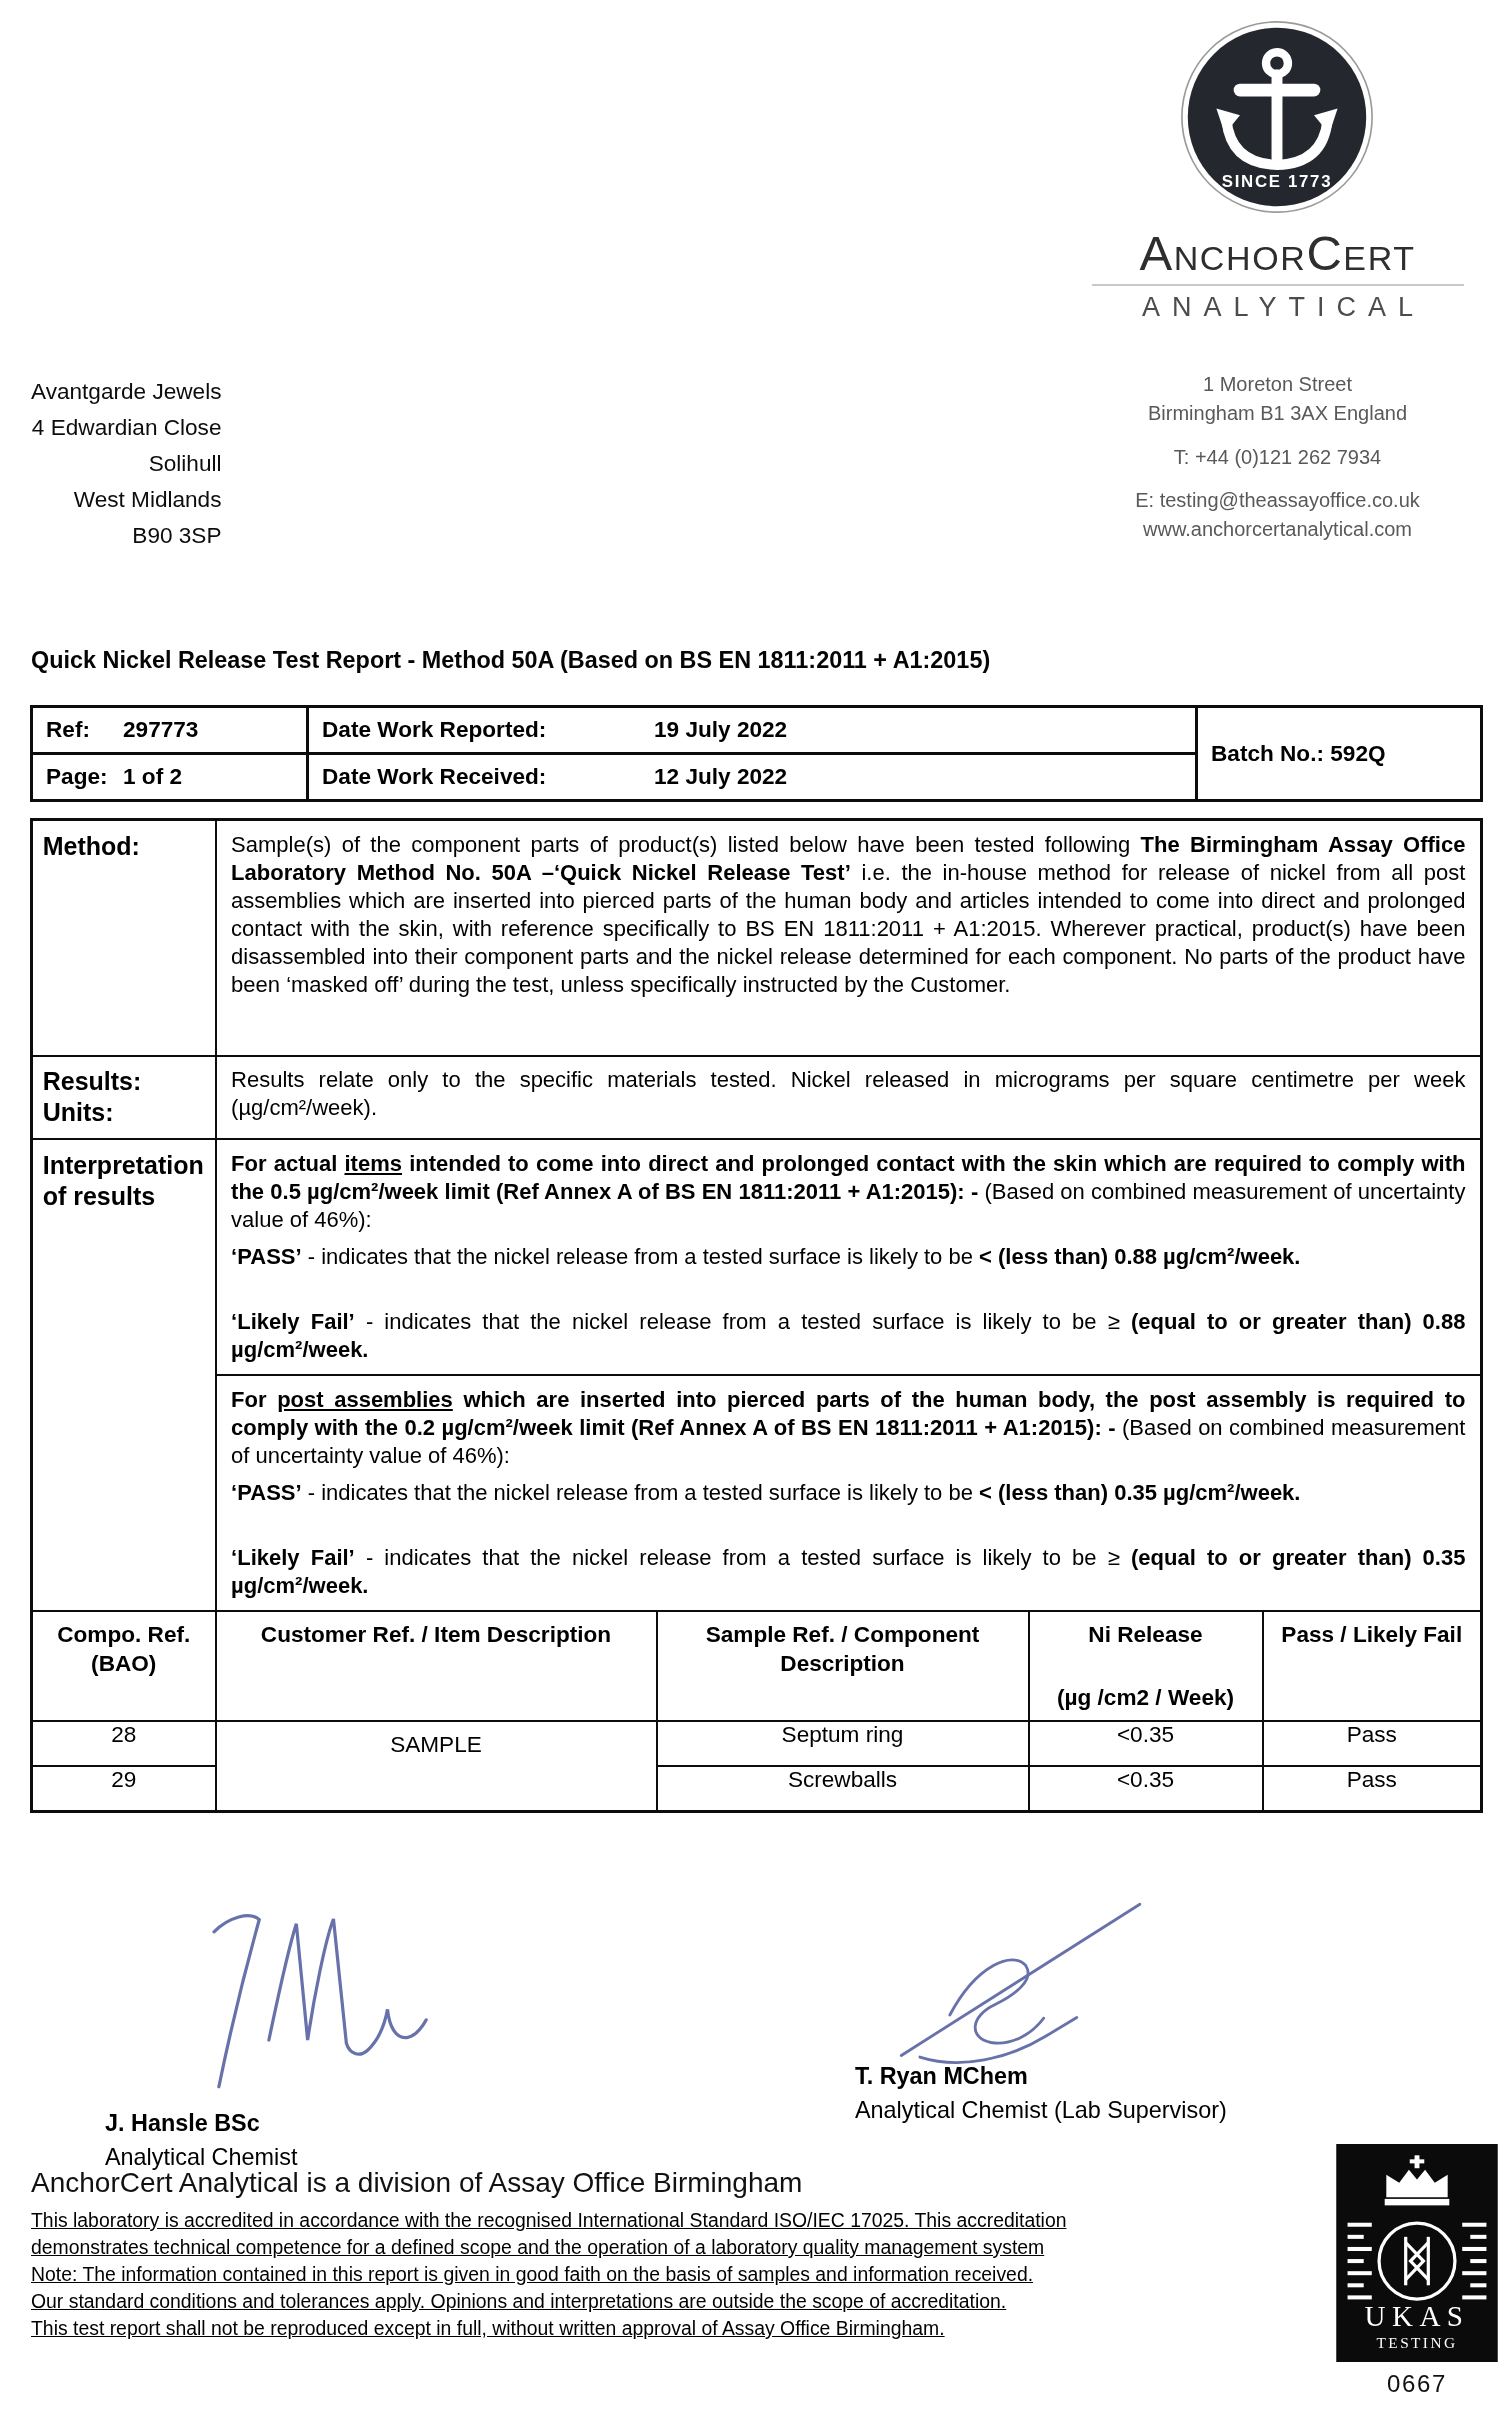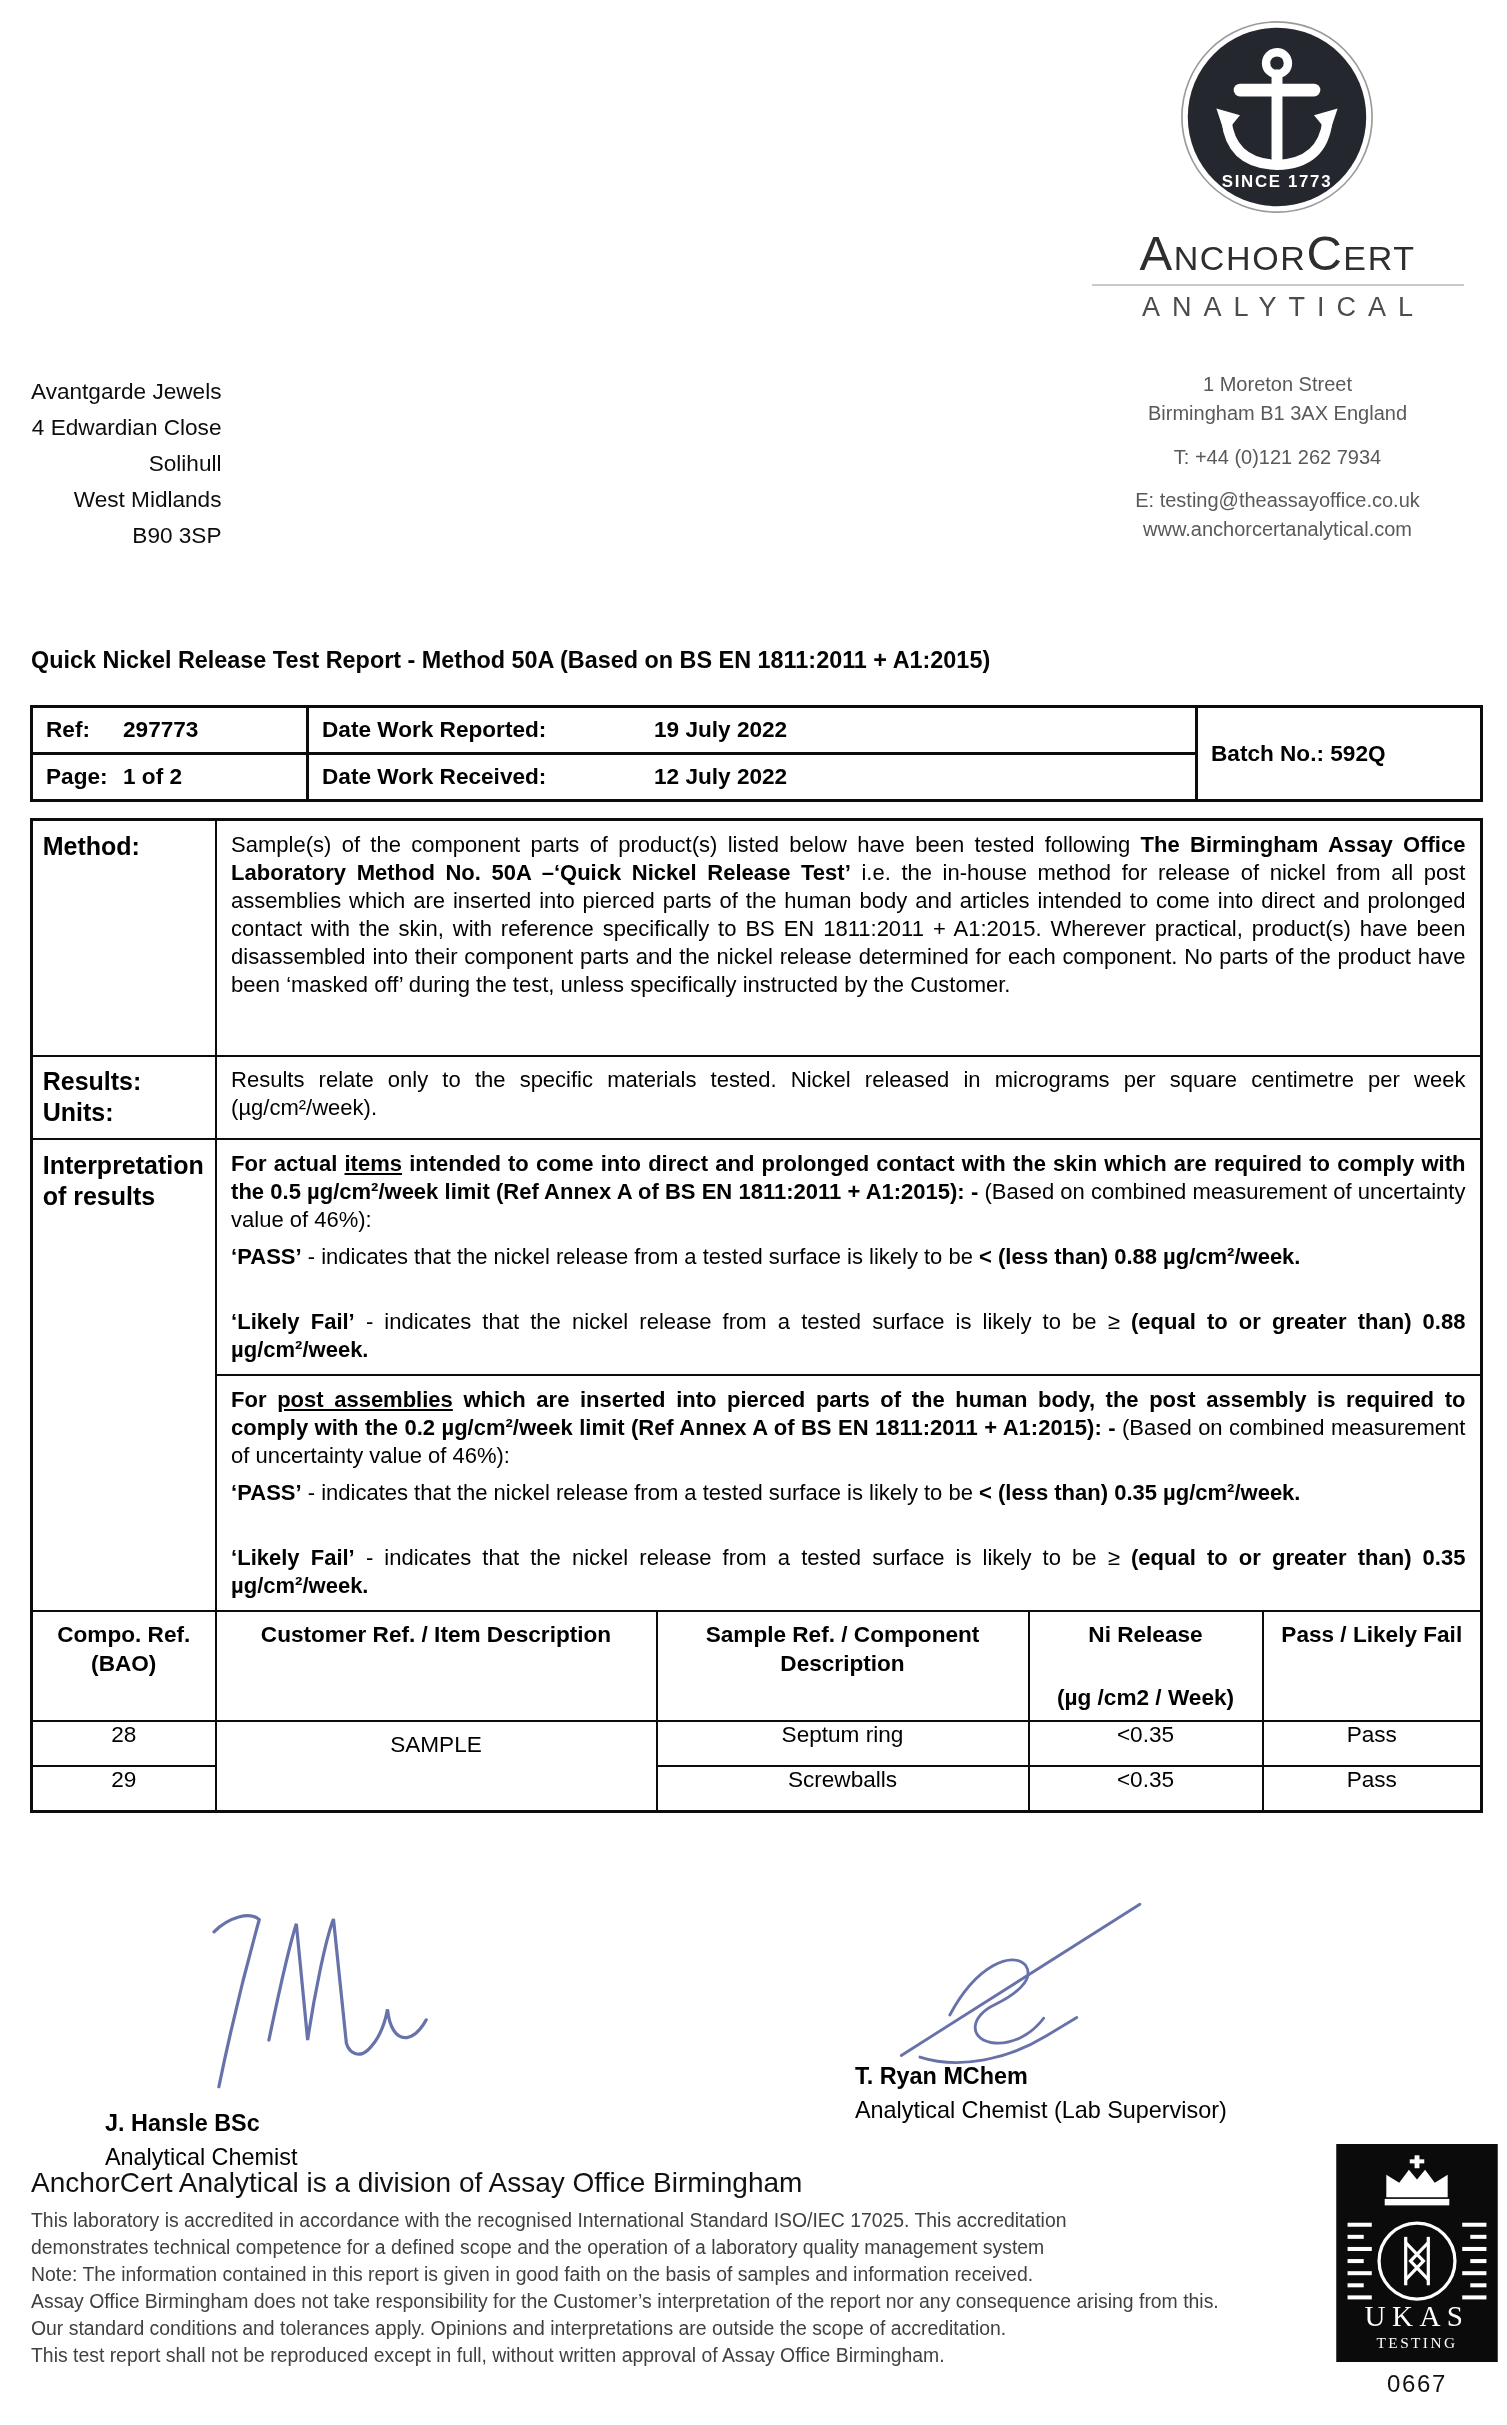--- a/index.html
+++ b/index.html
@@ -52,21 +52,21 @@
   #sig-left { left:137px; top:1877px; }
   #sig-right { left:873px; top:1884px; }
   .sig-name { font-size:23.4px; font-weight:700; }
   .sig-title { font-size:23.4px; margin-top:7.3px; }
   #sig-left-text { left:105px; top:2110px; }
   #sig-right-text { left:855px; top:2063px; }
 
   
   #footer { left:31px; top:2167px; width:1294px; }
   .footer-heading { font-size:28px; color:#111; }
-  .footer-lines { margin-top:8px; font-size:19.4px; line-height:27px; color:#404040; }
+  .footer-lines { margin-top:8px; font-size:19.4px; line-height:27px; color:#000000;text-decoration:underline; }
   .footer-lines div { white-space:nowrap; }
 
   
   #ukas { left:1336px; top:2144px; width:162px; text-align:center; }
   #ukas-number { font-size:24px; color:#111; margin-top:4.9px; letter-spacing:1.6px; }
 </style>
 </head>
 <body>
 
 <svg id="badge" class="abs" viewBox="0 0 240 240">
@@ -226,21 +226,20 @@
   <div class="sig-name">T. Ryan MChem</div>
   <div class="sig-title">Analytical Chemist (Lab Supervisor)</div>
 </div>
 
 <div id="footer" class="abs">
   <div class="footer-heading">AnchorCert Analytical is a division of Assay Office Birmingham</div>
   <div class="footer-lines">
     <div>This laboratory is accredited in accordance with the recognised International Standard ISO/IEC 17025. This accreditation</div>
     <div>demonstrates technical competence for a defined scope and the operation of a laboratory quality management system</div>
     <div>Note: The information contained in this report is given in good faith on the basis of samples and information received.</div>
-    <div>Assay Office Birmingham does not take responsibility for the Customer’s interpretation of the report nor any consequence arising from this.</div>
     <div>Our standard conditions and tolerances apply. Opinions and interpretations are outside the scope of accreditation.</div>
     <div>This test report shall not be reproduced except in full, without written approval of Assay Office Birmingham.</div>
   </div>
 </div>
 
 <div id="ukas" class="abs">
   <svg width="162" height="218" viewBox="0 0 200 270">
     <rect x="0" y="0" width="200" height="270" fill="#0b0b0b"></rect>
     <g fill="#ffffff">
       <rect x="97" y="14" width="6" height="16"></rect>

